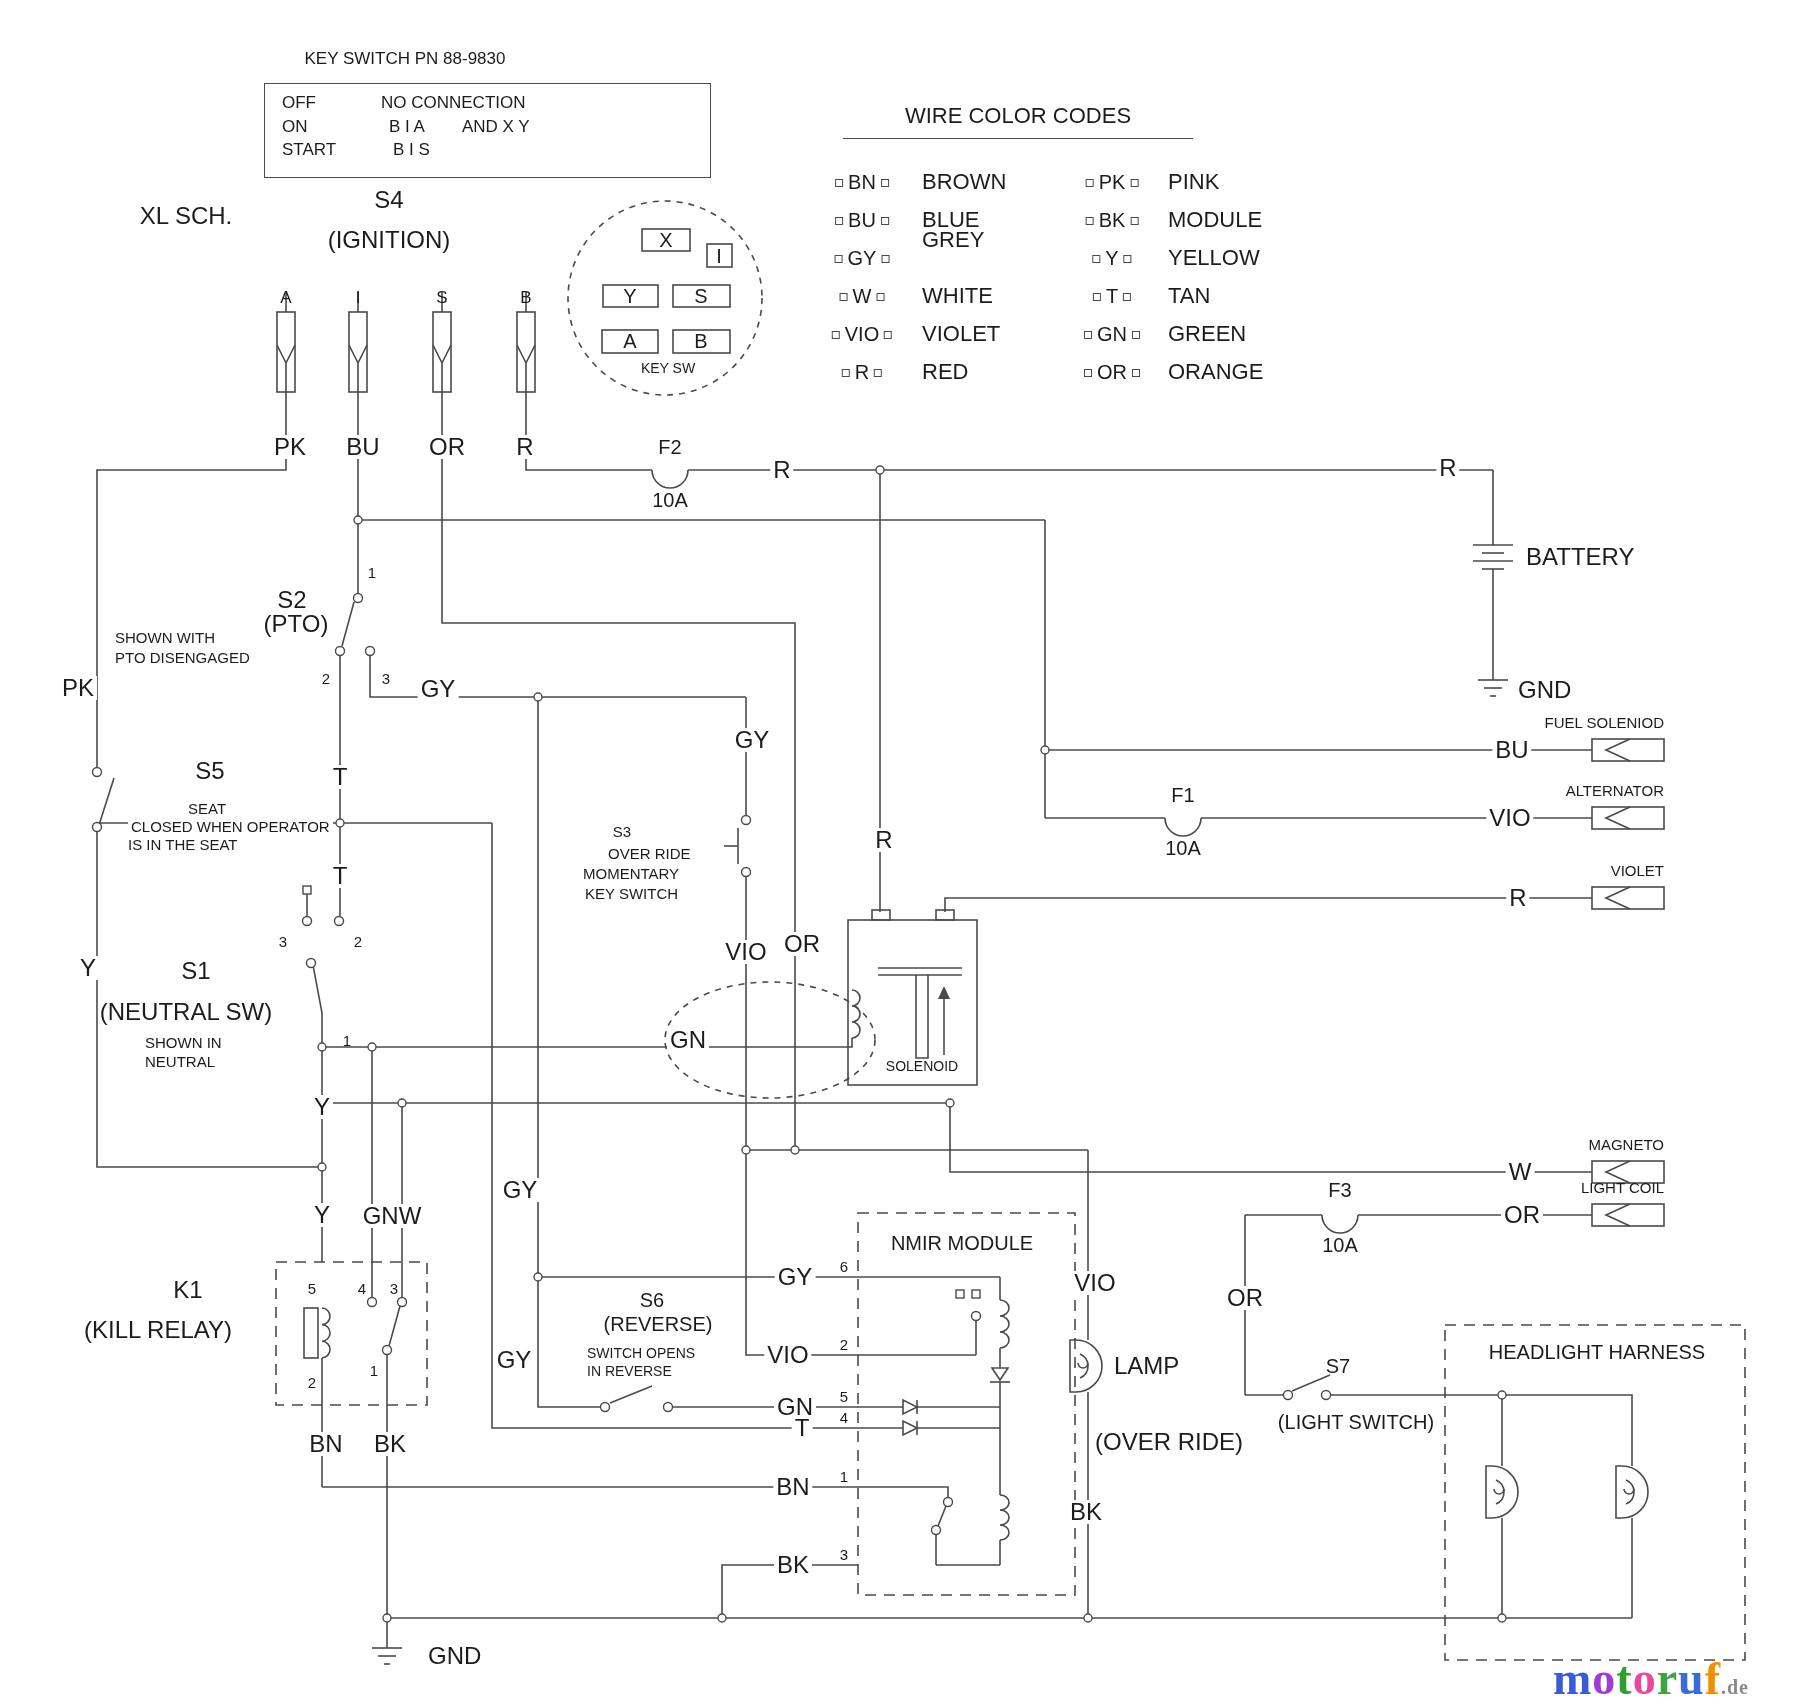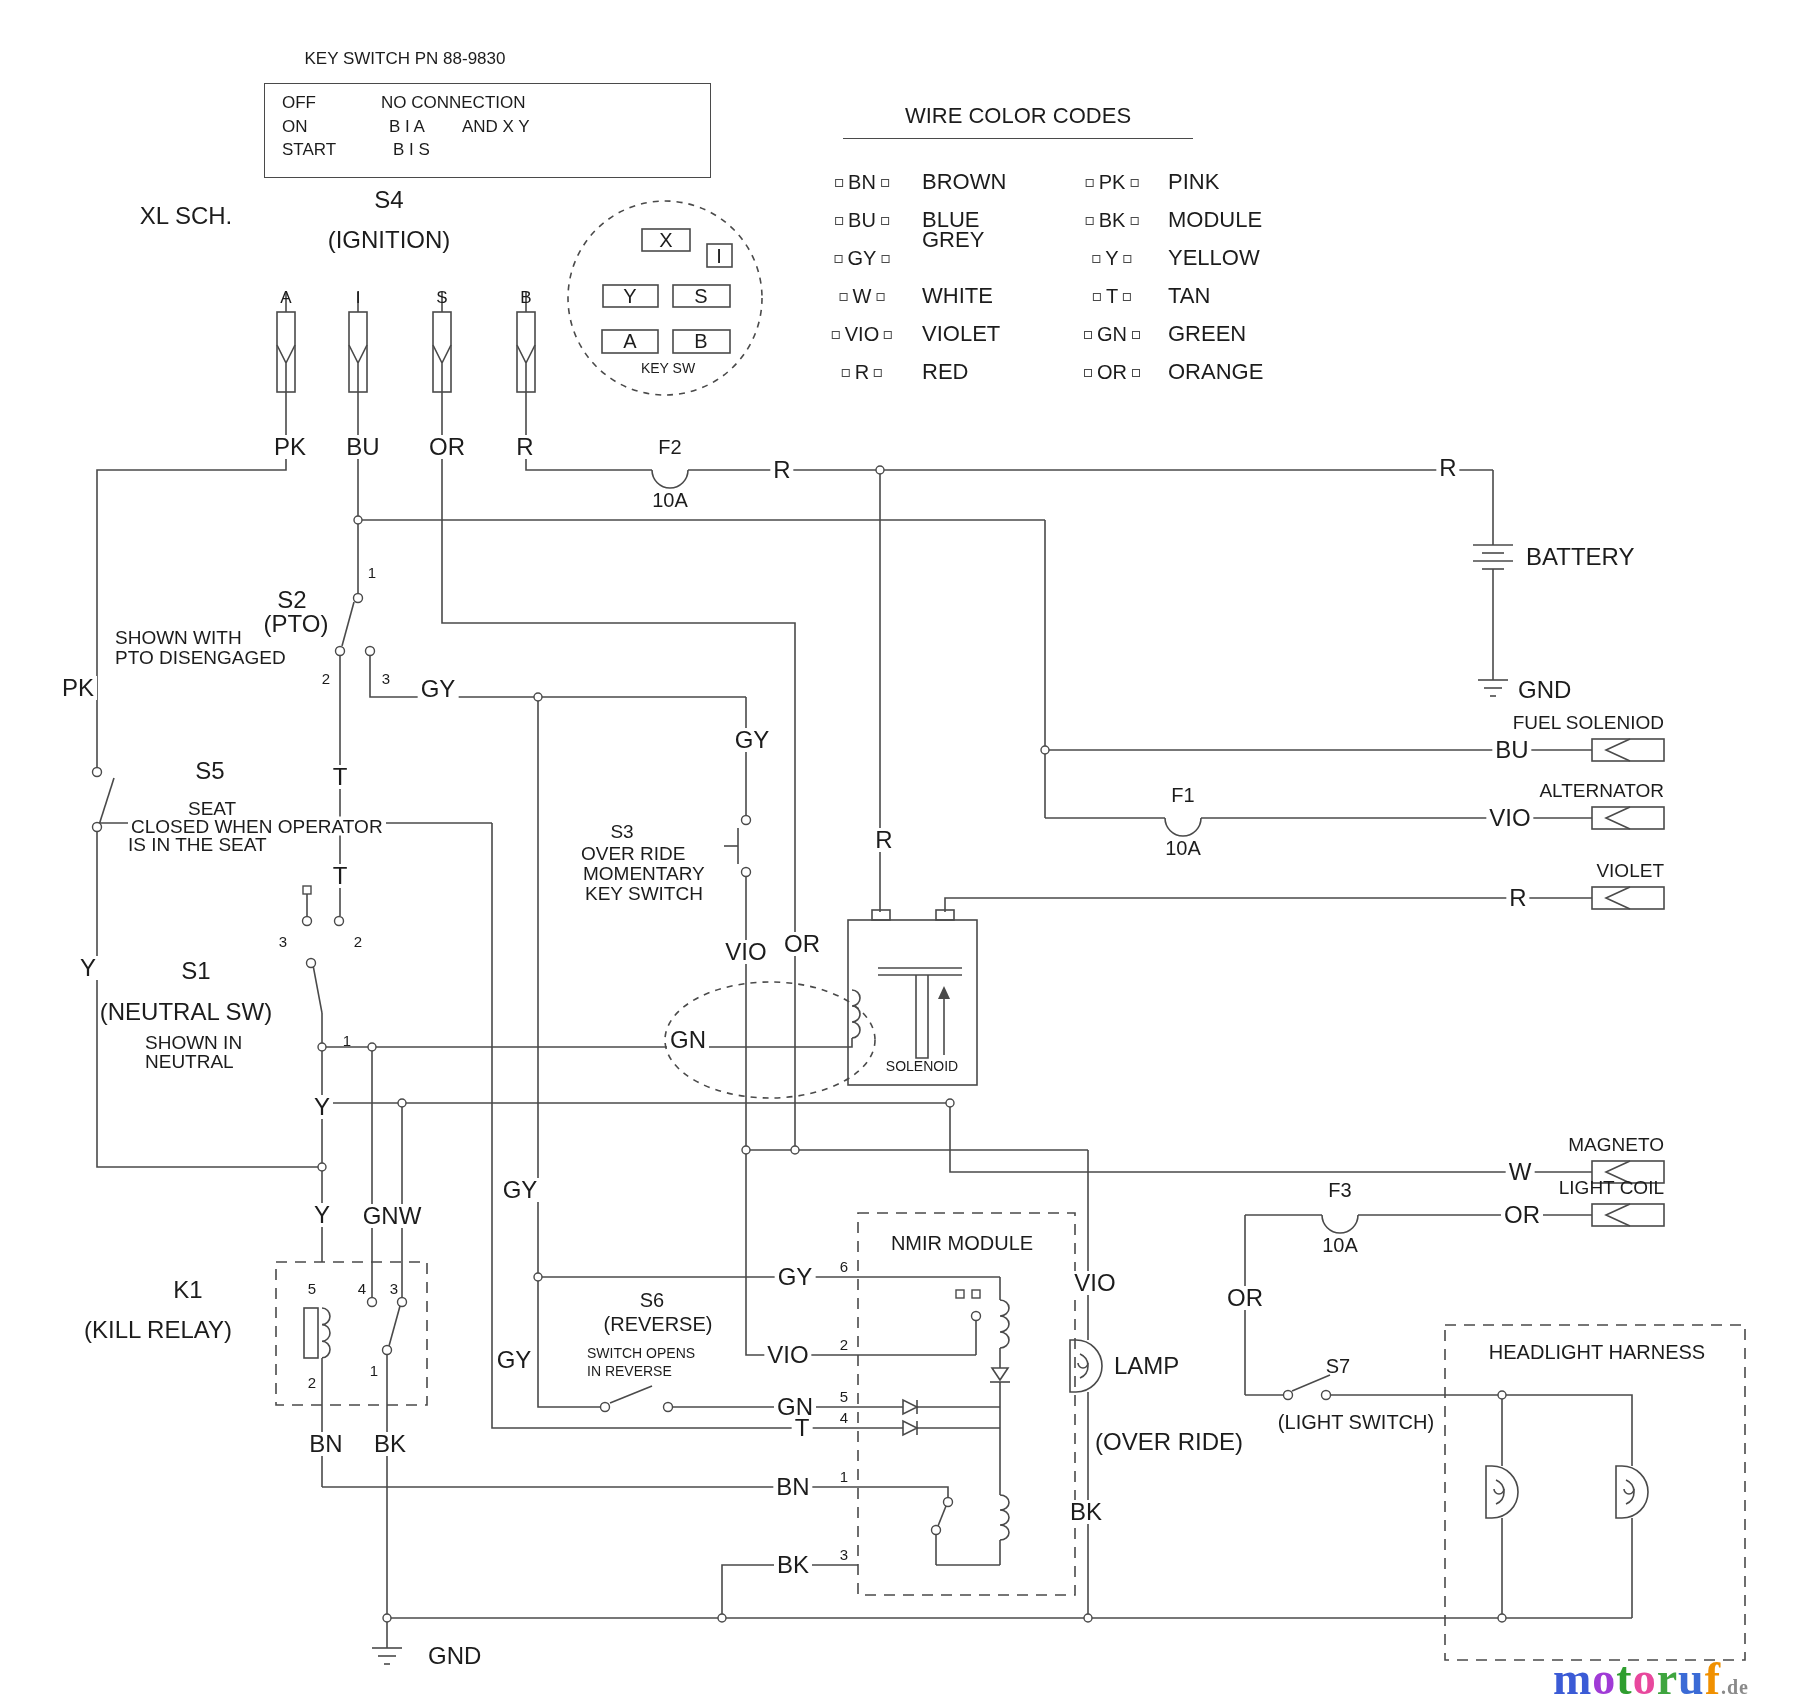--- a/index.html
+++ b/index.html
@@ -12,21 +12,21 @@
   .jc{fill:#ffffff;stroke:#4a4a4a;stroke-width:1.4;}
   .sq{fill:#ffffff;stroke:#4a4a4a;stroke-width:1.4;}
   .fillh{fill:#4a4a4a;stroke:none;}
   .lbl{position:absolute;transform:translate(-50%,-50%);white-space:nowrap;
        font-size:20px;line-height:1;}
   .bg{background:#ffffff;padding:0 3px;}
   .L{transform:translate(0,-50%);} 
   .R{transform:translate(-100%,-50%);} 
   .big{font-size:24px;}
   .med{font-size:17px;}
-  .sm{font-size:19px;}
+  .sm{font-size:15px;}
   .xs{font-size:14px;}
   .t20{font-size:20px;}
   .t22{font-size:22px;}
   .pin{font-size:15px;}
   .kbox{position:absolute;border:1.6px solid #4a4a4a;}
   .underline{position:absolute;height:0;border-top:1.8px solid #4a4a4a;}
   .wcode::before,.wcode::after{content:"";display:inline-block;width:6px;height:6px;
       border:1.5px solid #4a4a4a;margin:0 5px 2px 5px;vertical-align:middle;}
   #watermark{position:absolute;left:1553px;top:1632px;
       font-family:"Liberation Serif", serif;font-weight:bold;font-size:46px;letter-spacing:1px;margin-top:20px;}
@@ -392,21 +392,21 @@
 <div class="lbl big" style="left:196px;top:971px">S1</div>
 <div class="lbl big" style="left:186px;top:1012px">(NEUTRAL SW)</div>
 <div class="lbl sm L" style="left:145px;top:1042px">SHOWN IN</div>
 <div class="lbl sm L" style="left:145px;top:1061px">NEUTRAL</div>
 <div class="lbl pin" style="left:283px;top:941px">3</div>
 <div class="lbl pin" style="left:358px;top:941px">2</div>
 <div class="lbl pin" style="left:347px;top:1040px">1</div>
 <div class="lbl big bg" style="left:322px;top:1107px">Y</div>
 
 <div class="lbl sm" style="left:622px;top:831px">S3</div>
-<div class="lbl sm L" style="left:581px;top:853px">OVER RIDE</div>
+<div class="lbl sm L" style="left:608px;top:853px">OVER RIDE</div>
 <div class="lbl sm L" style="left:583px;top:873px">MOMENTARY</div>
 <div class="lbl sm L" style="left:585px;top:893px">KEY SWITCH</div>
 <div class="lbl big bg" style="left:752px;top:740px">GY</div>
 <div class="lbl big bg" style="left:746px;top:952px">VIO</div>
 <div class="lbl big bg" style="left:802px;top:944px">OR</div>
 <div class="lbl big bg" style="left:884px;top:840px">R</div>
 <div class="lbl big bg" style="left:688px;top:1040px">GN</div>
 <div class="lbl xs bg" style="left:922px;top:1066px">SOLENOID</div>
 
 <div class="lbl sm R" style="left:1664px;top:722px">FUEL SOLENIOD</div>

